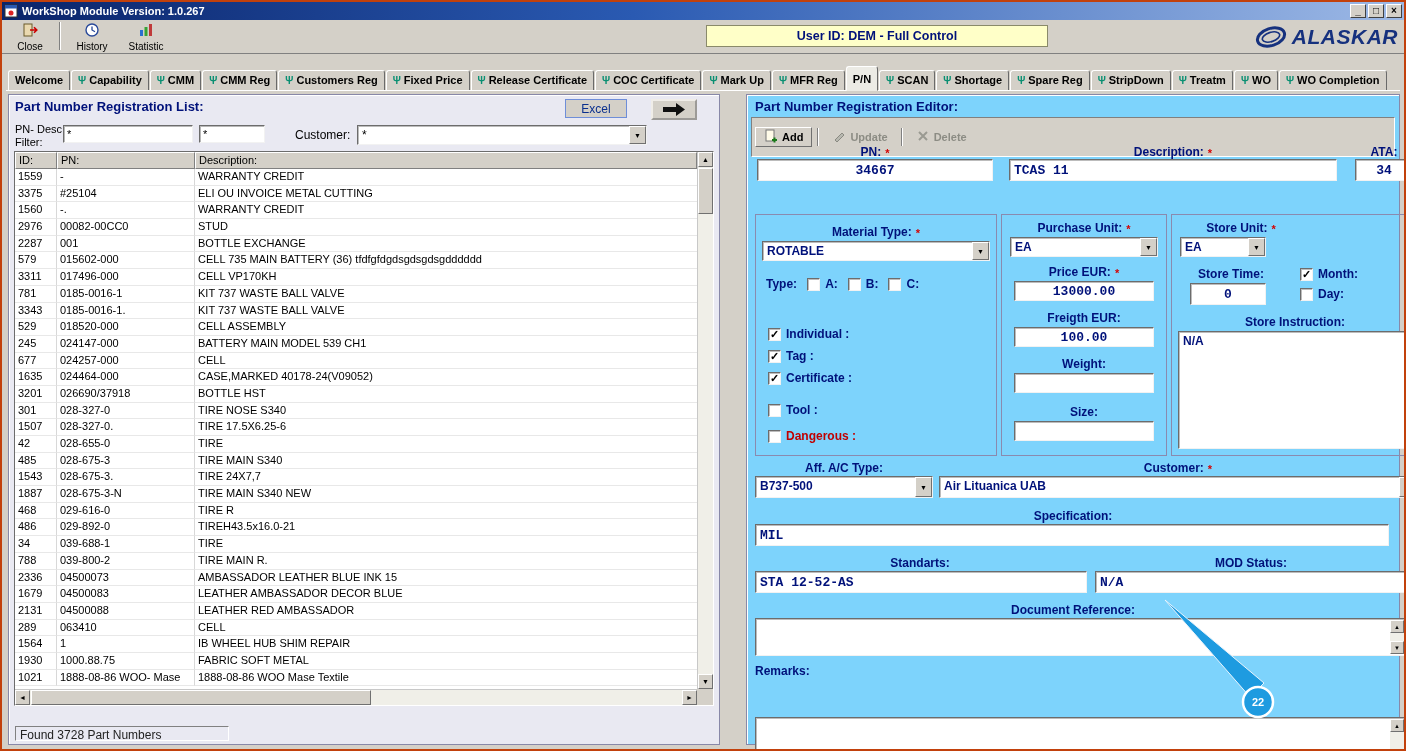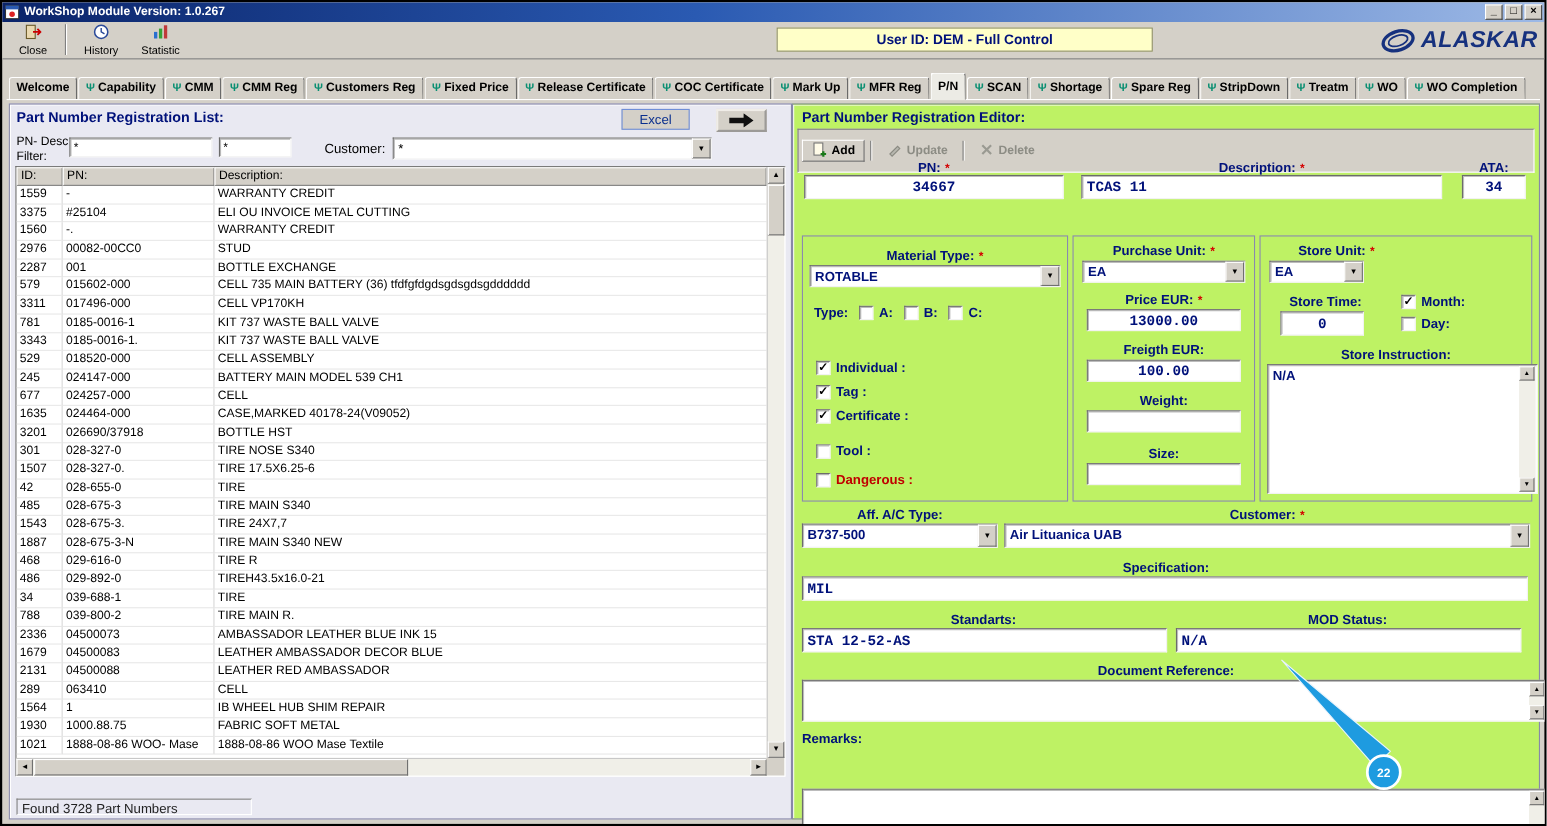--- a/index.html
+++ b/index.html
@@ -1,17 +1,17 @@
 <!DOCTYPE html>
 <html><head>
 <meta charset="utf-8">
 <style>
 *{margin:0;padding:0;box-sizing:border-box}
 html,body{background:#9aa0a8}
-#win{position:relative;width:1406px;height:751px;background:#d4d0c8;border:2px solid #000000;overflow:hidden;font-family:"Liberation Sans",sans-serif;font-size:11px;color:#000}
+#win{position:relative;width:1406px;height:751px;background:#d4d0c8;border:2px solid #c2410c;overflow:hidden;font-family:"Liberation Sans",sans-serif;font-size:11px;color:#000}
 
 .titlebar{position:absolute;top:0;left:0;right:0;height:18px;background:linear-gradient(90deg,#0a246a 0%,#2a5ab2 45%,#9db9e6 100%);display:flex;align-items:center;gap:4px;padding:0 2px;color:#fff}
 .titlebar .title{font-weight:bold;font-size:11px;flex:1;white-space:nowrap}
 .appicon{width:14px;height:14px;display:inline-flex}
 .winbtns{display:flex;gap:2px}
 .wbtn{width:16px;height:14px;background:#d4d0c8;border:1px solid;border-color:#fff #404040 #404040 #fff;color:#000;font-size:10px;font-weight:bold;display:flex;align-items:center;justify-content:center;line-height:1}
 
 .toolbar{position:absolute;top:18px;left:0;right:0;height:34px;background:#d4d0c8;border-bottom:1px solid #808080}
 .tbtn{position:relative;float:left;width:52px;height:31px;margin:1px 0 0 2px;display:flex;flex-direction:column;align-items:center;justify-content:center;gap:1px;border:1px solid transparent;cursor:default}
 .tblabel{font-size:10px}
@@ -22,21 +22,21 @@
 
 .tabstrip{position:absolute;top:64px;left:6px;right:6px;height:25px;display:flex;align-items:flex-end;white-space:nowrap}
 .tab{display:flex;align-items:center;gap:3px;height:21px;padding:2px 6px 3px;background:#d4d0c8;border:1px solid;border-color:#fff #6a6a6a #b0b0a8 #fff;border-radius:3px 3px 0 0;margin-right:1px;font-weight:bold;font-size:11px}
 .tab.active{height:25px;background:#ecebe5;border-bottom-color:#ecebe5;position:relative;z-index:2;padding-top:4px}
 .tab-icon{color:#0a8f72;font-weight:bold;font-size:10px}
 .tabline{position:absolute;top:88px;left:4px;right:4px;border-top:1px solid #fff}
 
 .main{position:absolute;top:92px;left:4px;right:4px;bottom:4px}
 .panel{position:absolute;top:0;bottom:0;border:1px solid #8888a8;box-shadow:inset 1px 1px 0 #fff}
 #listpanel{left:2px;width:712px;background:#e9e9f2}
-#editpanel{left:714px;right:0;background:#bef264}
+#editpanel{left:740px;right:0;background:#7dd3fc}
 
 .lheader{position:absolute;top:4px;left:6px;right:6px;height:22px}
 .ltitle{font-size:13px;font-weight:bold;color:#00117a}
 .excelbtn{position:absolute;right:86px;top:0;width:62px;height:19px;background:#d4d0c8;border:1px solid #6f8ed8;color:#0a2f8e;font-size:12px;display:flex;align-items:center;justify-content:center;cursor:default}
 .gobtn{position:absolute;right:16px;top:0;width:46px;height:21px;background:#d4d0c8;border:2px outset #f0ede8;display:flex;align-items:center;justify-content:center;cursor:default}
 .filterrow{position:absolute;top:27px;left:6px;right:6px;height:28px;font-size:11px}
 .flabel{position:absolute;left:0;top:1px;line-height:13px}
 .finput1{position:absolute;left:48px;top:3px;width:130px;height:18px}
 .finput2{position:absolute;left:184px;top:3px;width:66px;height:18px}
 .fcust{position:absolute;left:280px;top:6px;font-size:12px}

